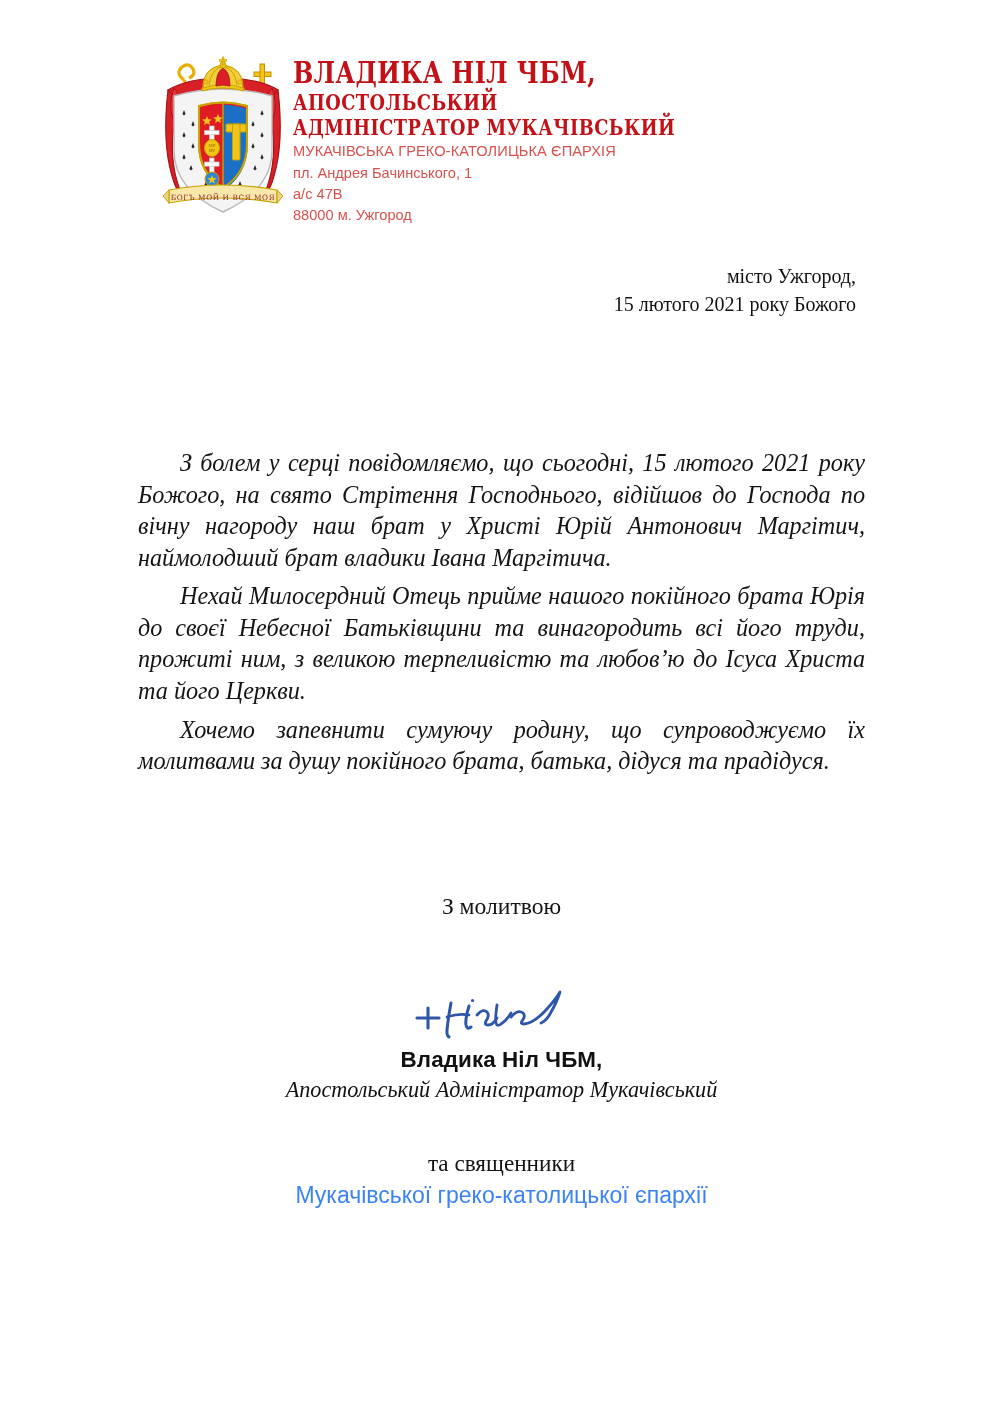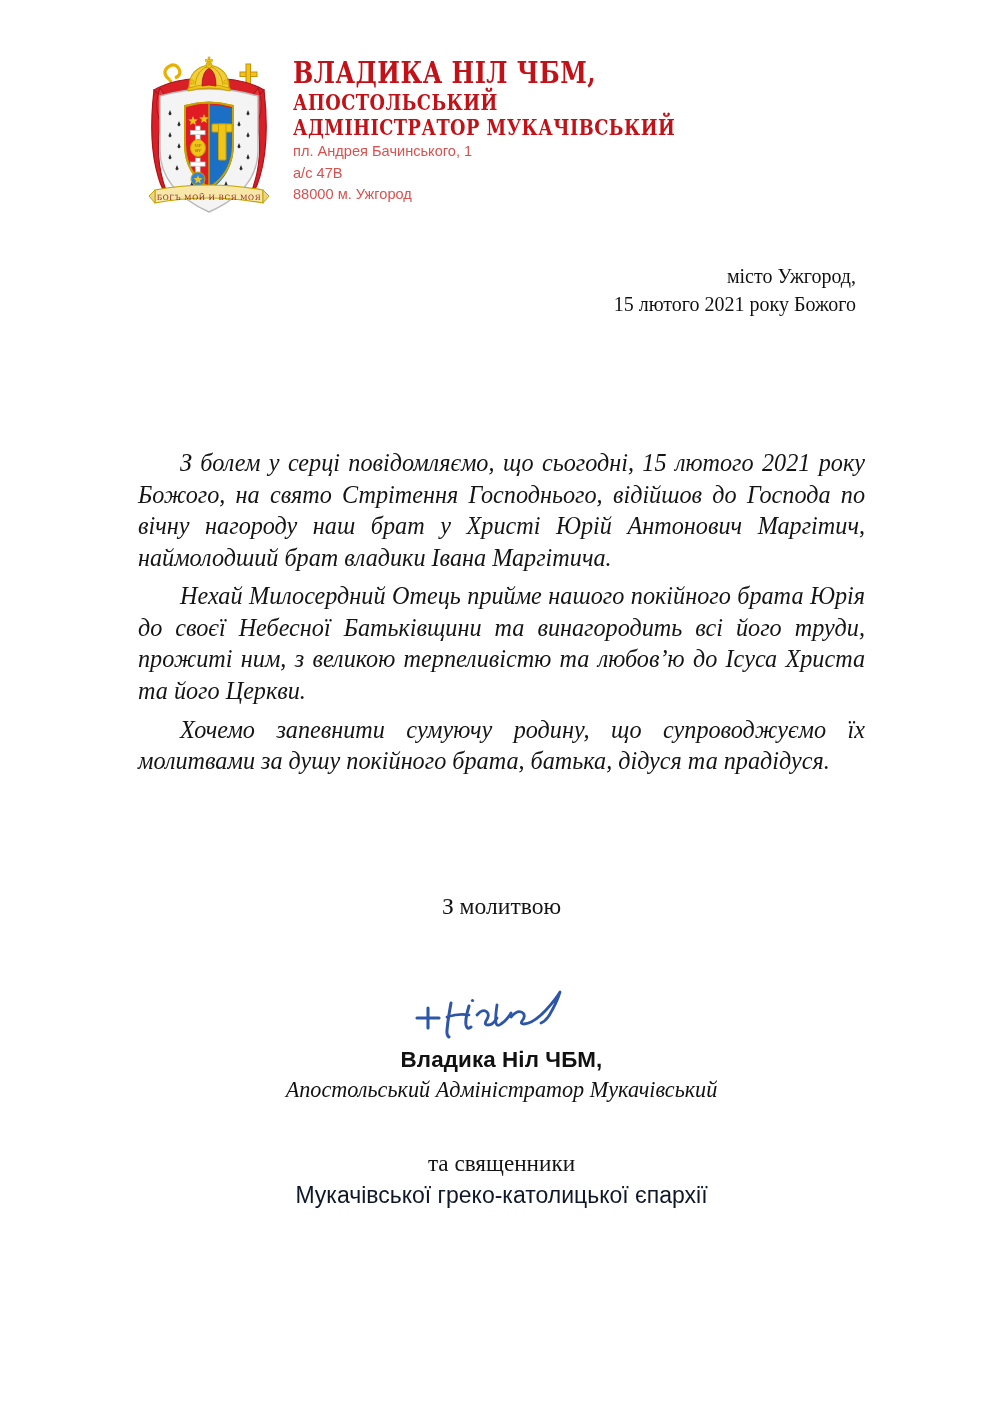--- a/index.html
+++ b/index.html
@@ -29,21 +29,21 @@
     position: absolute;
     left: 0;
     top: 0;
     width: 991px;
     height: 250px;
     display: flex;
     align-items: flex-start;
   }
   .crest-wrap {
     position: absolute;
-    left: 130px;
+    left: 144px;
     top: 52px;
     width: 158px;
     height: 172px;
   }
   .crest-svg { display: block; width: 158px; height: 172px; }
 
   .head-text {
     position: absolute;
     left: 293px;
     top: 58px;
@@ -193,21 +193,21 @@
     color: #141414;
   }
   .closing2 {
     position: absolute;
     left: 138px;
     top: 1182px;
     width: 727px;
     text-align: center;
     font-family: "Liberation Sans", sans-serif;
     font-size: 23px;
-    color: #0f172a;
+    color: #3b82f6;
   }
 </style>
 </head>
 <body>
 
 <div class="page">
 
   <div class="letterhead">
 
     <div class="crest-wrap">
@@ -308,20 +308,21 @@
           <path d="M133 138 l6 6 l-6 7 z" fill="#EBD488" stroke="#C8A200" stroke-width="1"></path>
           <text x="79" y="148.4" font-size="7.3" text-anchor="middle" fill="#8B1A1F" font-family="DejaVu Serif, serif" letter-spacing="0.6">БОГЪ МОЙ И ВСЯ МОЯ</text>
         </g>
       </svg>
     </div>
 
     <div class="head-text">
       <div class="hl1">ВЛАДИКА НІЛ ЧБМ,</div>
       <div class="hl2">АПОСТОЛЬСЬКИЙ</div>
       <div class="hl3">АДМІНІСТРАТОР МУКАЧІВСЬКИЙ</div>
+      <div class="addr first">МУКАЧІВСЬКА ГРЕКО-КАТОЛИЦЬКА ЄПАРХІЯ</div>
       <div class="addr">пл. Андрея Бачинського, 1</div>
       <div class="addr">а/с 47В</div>
       <div class="addr">88000 м. Ужгород</div>
     </div>
   </div>
 
   <div class="dateblock">
     <div>місто Ужгород,</div>
     <div>15 лютого 2021 року Божого</div>
   </div>

